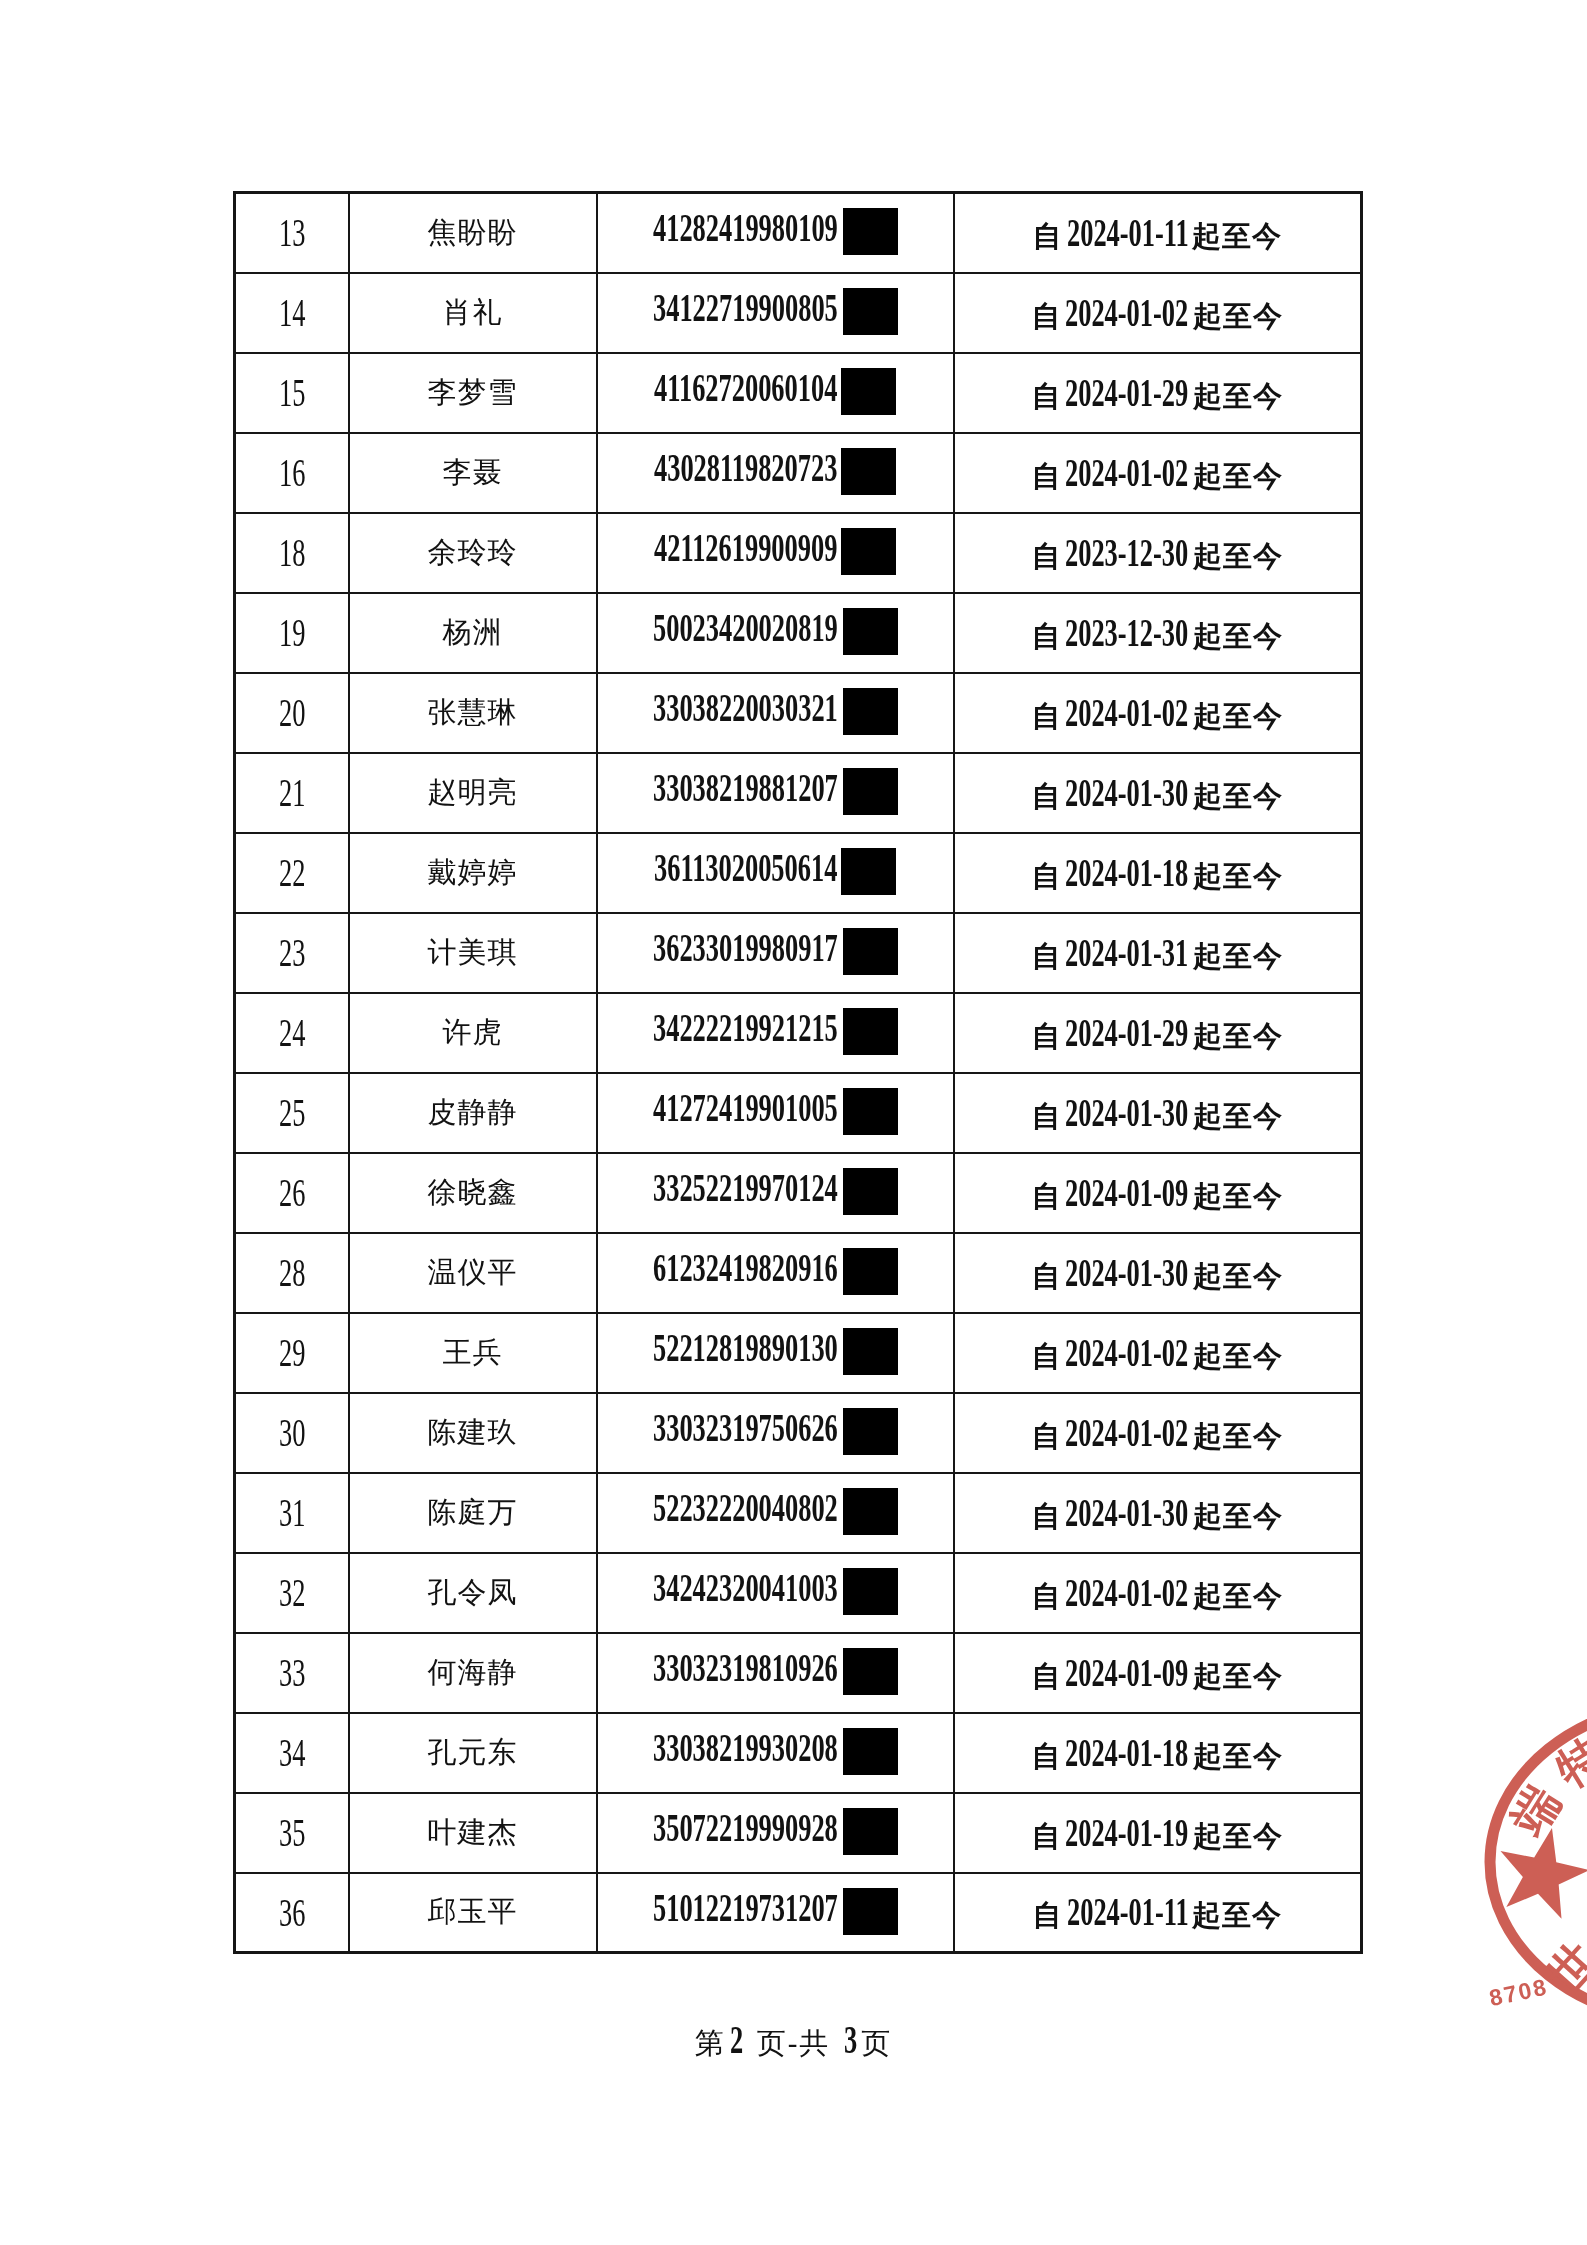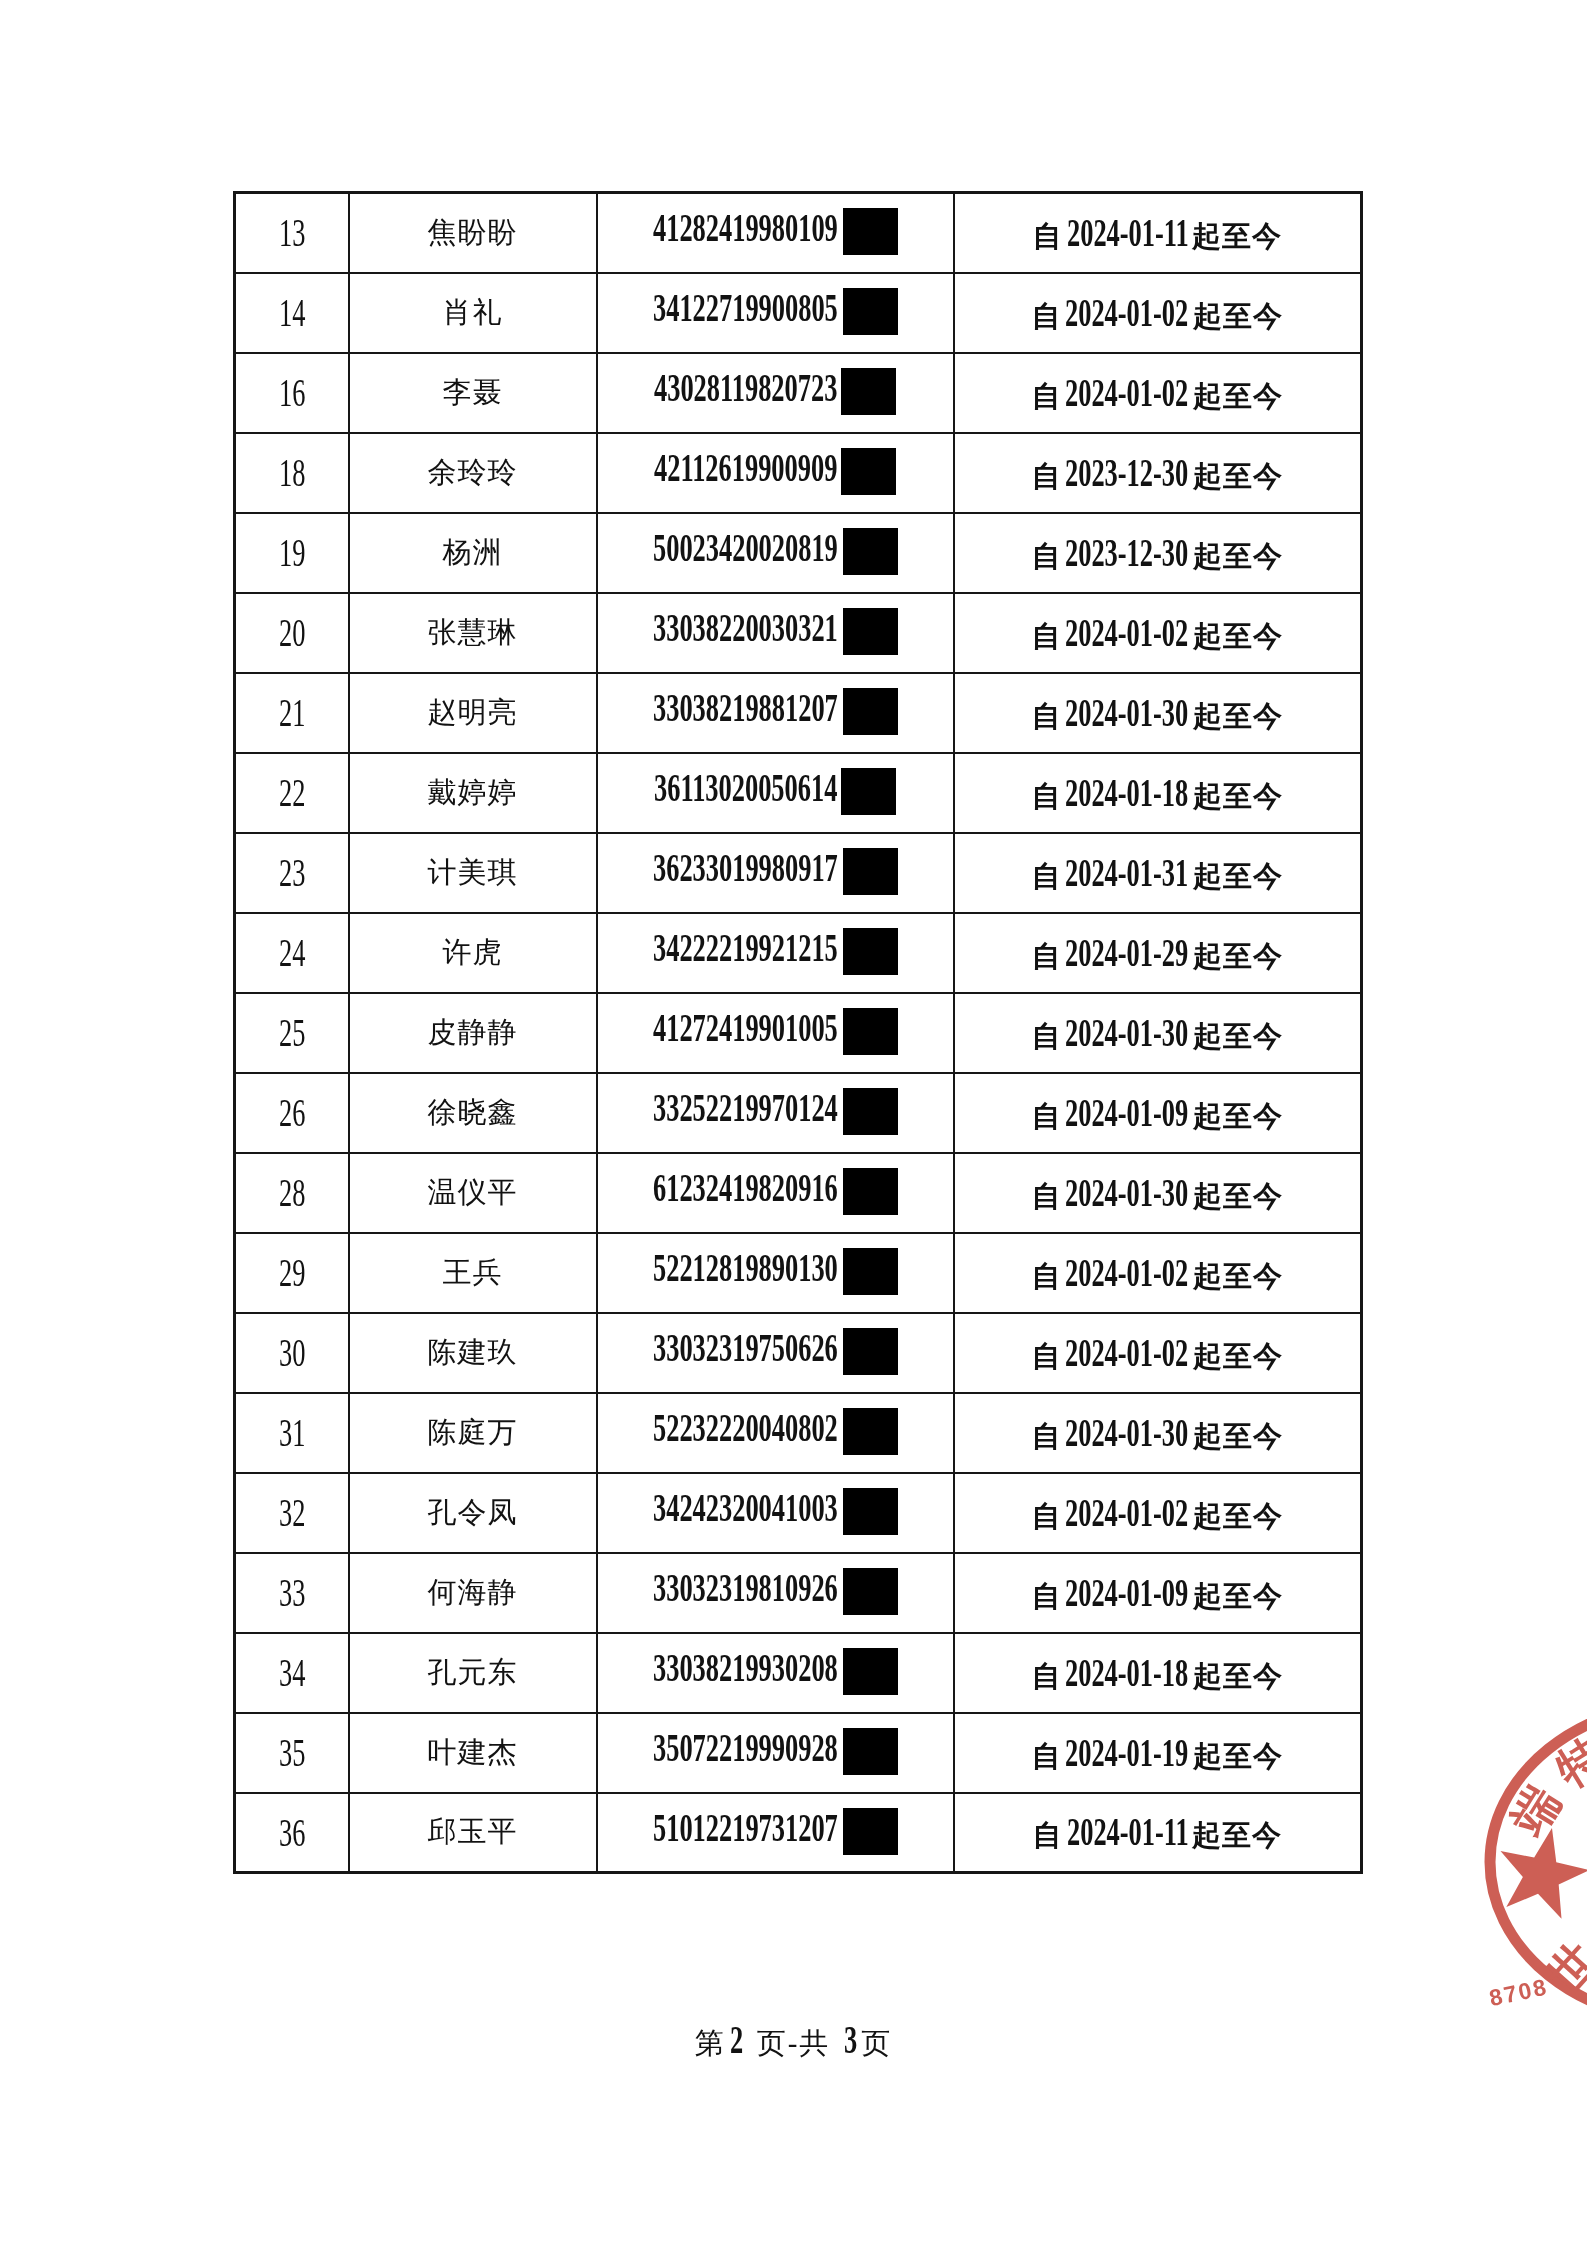--- a/index.html
+++ b/index.html
@@ -88,20 +88,36 @@
       </td>
       <td>
         <span class="cjk">肖礼</span>
       </td>
       <td>
         <span class="idwrap"><span class="sqz id-num">34122719900805</span><span class="redact"></span></span>
       </td>
       <td>
         <span class="cjk-b">自</span>
         <span class="sqz date-num">2024-01-02</span>
+        <span class="cjk-b">起至今</span>
+      </td>
+    </tr>
+        <tr>
+      <td>
+        <span class="sqz no-num">15</span>
+      </td>
+      <td>
+        <span class="cjk">李梦雪</span>
+      </td>
+      <td>
+        <span class="idwrap"><span class="sqz id-num">41162720060104</span><span class="redact"></span></span>
+      </td>
+      <td>
+        <span class="cjk-b">自</span>
+        <span class="sqz date-num">2024-01-29</span>
         <span class="cjk-b">起至今</span>
       </td>
     </tr>
         <tr>
       <td>
         <span class="sqz no-num">16</span>
       </td>
       <td>
         <span class="cjk">李聂</span>
       </td>

